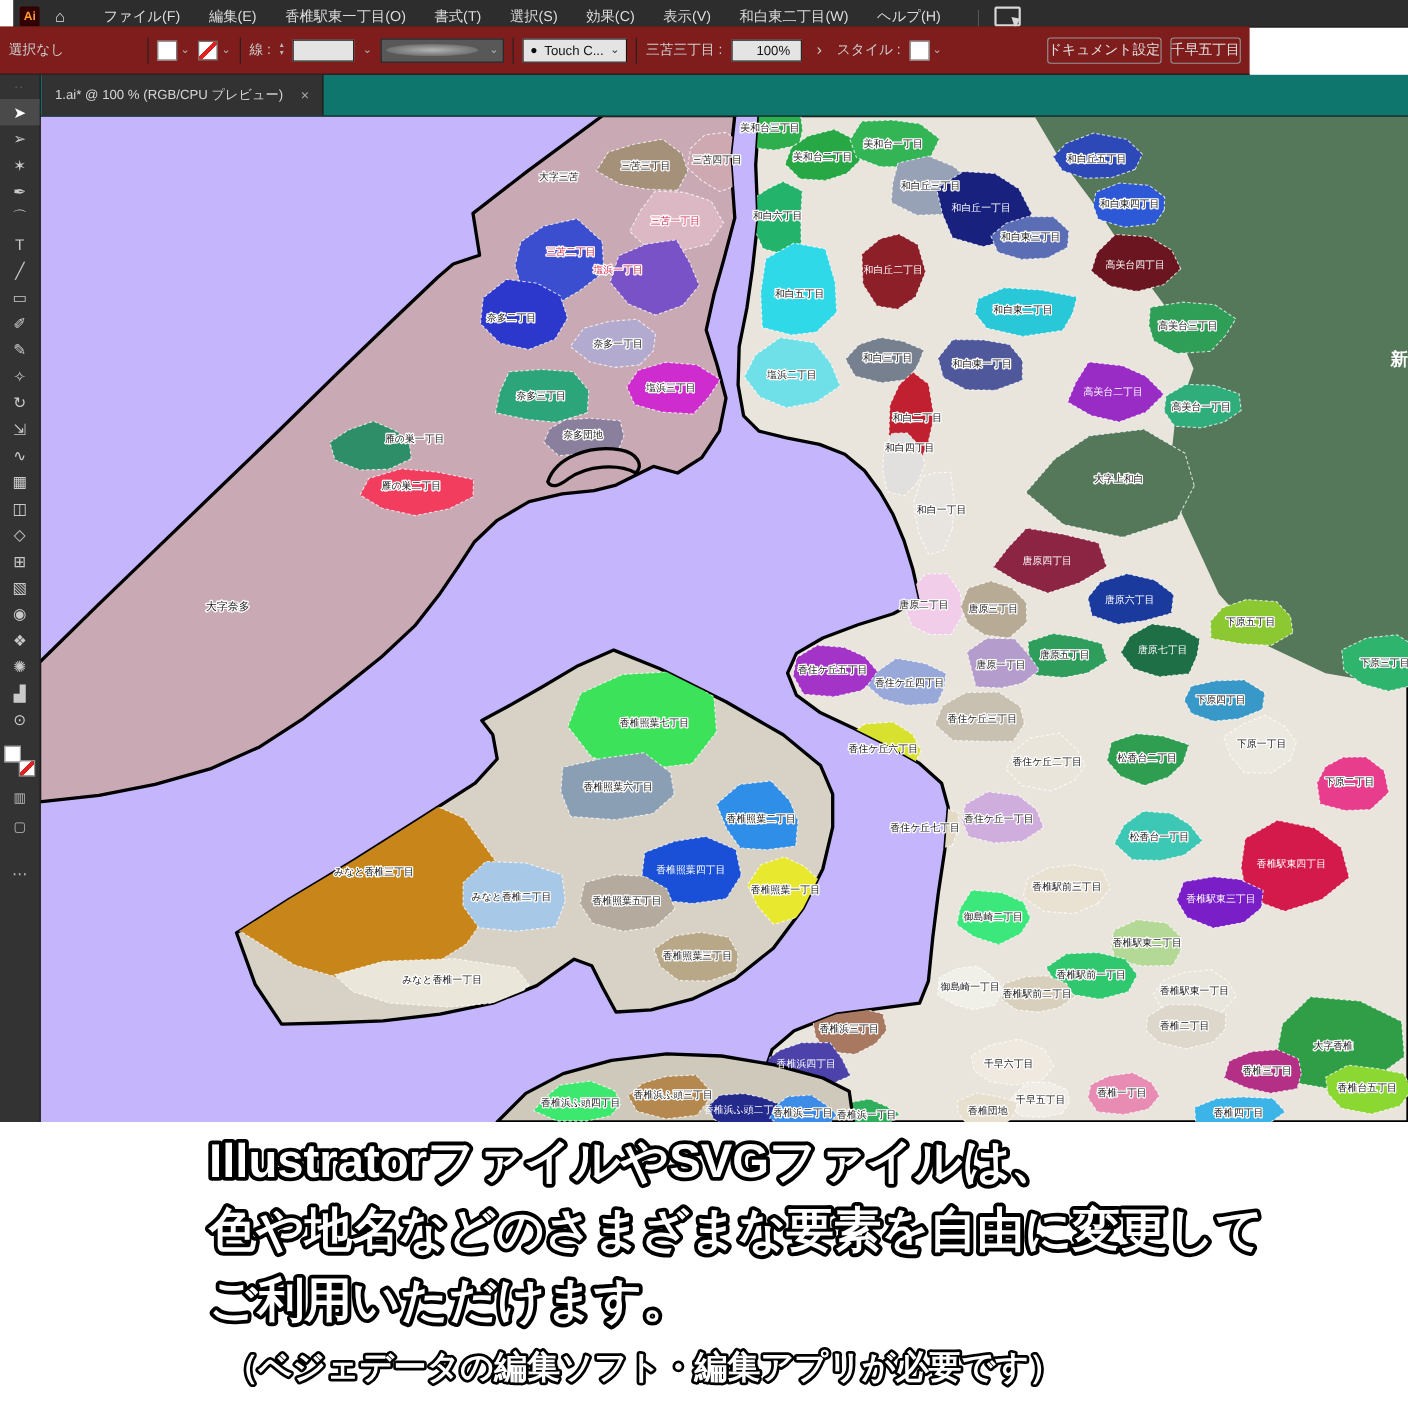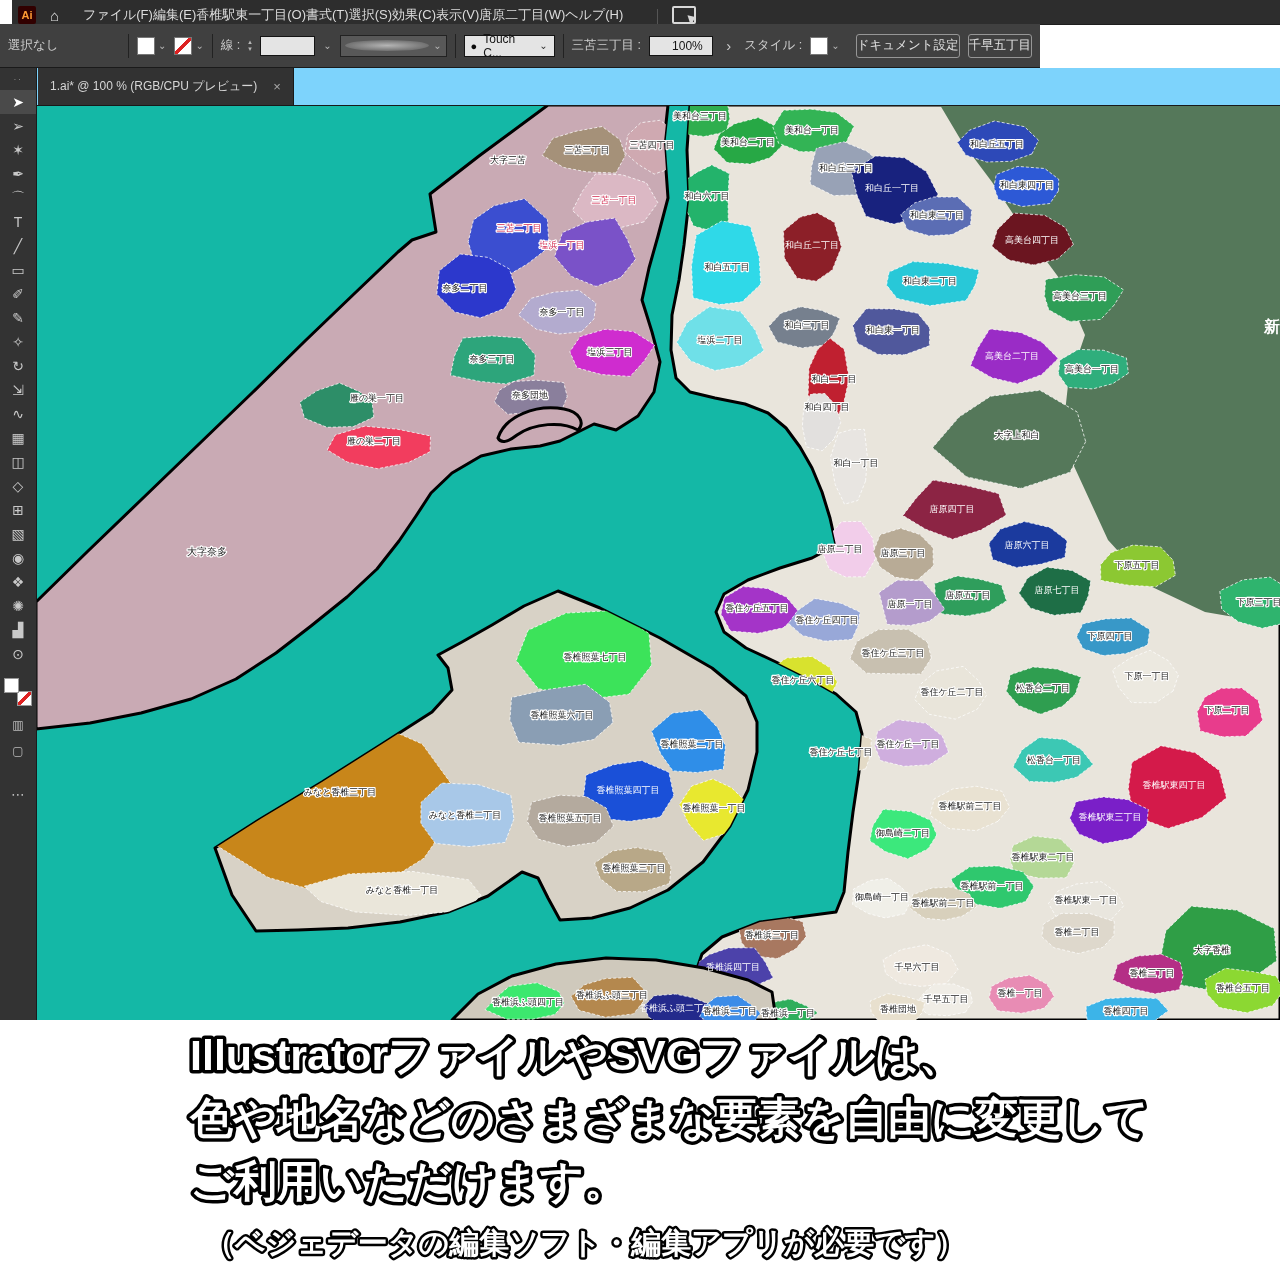--- a/index.html
+++ b/index.html
@@ -4,28 +4,28 @@
 <style>
   html,body{margin:0;padding:0}
   body{width:1280px;height:1280px;position:relative;background:#fff;overflow:hidden;
        font-family:"Liberation Sans","DejaVu Sans",sans-serif}
   
   .menubar{position:absolute;left:12px;top:0;width:1280px;height:24px;background:#2d2d2d;
            border-bottom:1px solid #1e1e1e;display:flex;align-items:flex-end;z-index:6}
   .ailogo{width:18px;height:18px;margin-left:6px;background:#310000;color:#ff9a33;font-weight:bold;
           font-size:11px;display:flex;align-items:center;justify-content:center;border-radius:2px}
   .home{color:#e0e0e0;font-size:15px;margin:0 14px 0 14px}
-  .menuitems{display:flex;margin-left:10px}
+  .menuitems{display:flex;gap:26px;margin-left:21px}
   .mi{color:#dcdcdc;font-size:13px;white-space:nowrap;cursor:default}
   .msep{width:1px;height:15px;background:#555;margin-left:34px}
   .wsicon{position:relative;width:20px;height:14px;border:2px solid #d8d8d8;border-radius:2px;margin-left:14px}
   .wscur{position:absolute;right:-2px;bottom:-3px;width:0;height:0;border-left:7px solid #d8d8d8;
          border-top:4px solid transparent;border-bottom:7px solid transparent;transform:rotate(-18deg)}
   
-  .cbar{position:absolute;left:0;top:24px;width:1040px;height:44px;background:#404040;
+  .cbar{position:absolute;left:0;top:24px;width:1136px;height:44px;background:#7f1d1d;
         border-bottom:1px solid #1a1a1a;display:flex;align-items:center;padding:0 8px;
         box-sizing:border-box;gap:8px;z-index:6}
   .cb-label{color:#cdcdcd;font-size:12.5px;white-space:nowrap}
   .sel{width:118px}
   .vsep{width:1px;height:24px;background:#222;flex:0 0 1px}
   .swcombo{display:flex;align-items:center;gap:3px}
   .sw{width:16px;height:16px;background:#fff;border:1px solid #777;display:inline-block}
   .sw-stroke{background:linear-gradient(135deg,#fff 42%,#d22 42%,#d22 58%,#fff 58%)}
   .chev{color:#b5b5b5;font-size:10px;line-height:1}
   .spinner{display:flex;flex-direction:column;color:#b5b5b5;font-size:7px;line-height:.95}
@@ -38,59 +38,59 @@
   .brushblob{width:84px;height:11px;background:radial-gradient(ellipse at center,#b5b5b5 0%,#7a7a7a 60%,#585858 100%);border-radius:50%}
   .touchcombo{height:22px;background:#e4e4e4;border:1px solid #141414;display:flex;align-items:center;
               gap:6px;padding:0 6px;color:#141414;font-size:12px;box-sizing:border-box}
   .touchcombo .dot{font-size:11px;color:#0a0a0a}
   .touchcombo .chev{color:#333}
   .chevbtn{width:16px;height:22px;color:#ccc;display:flex;align-items:center;justify-content:center;font-size:15px}
   .flex1{flex:1}
   .cb-btn{height:24px;background:transparent;border:1px solid #969696;border-radius:3px;color:#e0e0e0;
           font-size:12.5px;padding:0 0;white-space:nowrap;font-family:inherit}
   
-  .tabbar{position:absolute;left:36px;top:68px;width:1244px;height:37px;background:#7dd3fc;
+  .tabbar{position:absolute;left:36px;top:68px;width:1244px;height:37px;background:#0f766e;
           border-bottom:1px solid #191919;display:flex;z-index:5}
   .tab{background:#323232;height:100%;display:flex;align-items:center;padding:0 12px;gap:16px;
        border-right:1px solid #191919;margin-left:2px}
   .tabtitle{color:#d6d6d6;font-size:12px;white-space:nowrap}
   .tabclose{color:#a8a8a8;font-size:13px}
   
   .toolbar{position:absolute;left:0;top:68px;width:36px;height:952px;background:#333;
            border-right:1px solid #1c1c1c;z-index:5;display:flex;flex-direction:column;align-items:center}
   .grip{color:#8a8a8a;font-size:9px;letter-spacing:2px;margin:6px 0 6px}
   .tool{width:36px;height:24px;display:flex;align-items:center;justify-content:center;color:#c9c9c9;font-size:14px}
   .tool.active{background:#4a4a4a;color:#fff}
   .fswidget{position:relative;width:28px;height:28px;margin-top:12px}
   .fsq{position:absolute;width:15px;height:15px;border:1px solid #999;background:#fff;box-sizing:border-box}
   .fsq.fill{left:0;top:0;z-index:2}
   .fsq.stroke{right:0;bottom:0;background:linear-gradient(135deg,#fff 40%,#d22 40%,#d22 60%,#fff 60%)}
   .tb-mini{color:#bbb;font-size:12px;margin-top:12px}
   .tb-dots{color:#bbb;font-size:14px;margin-top:28px}
   
-  .canvas{position:absolute;left:36px;top:105px;width:1244px;height:915px;background:#14b8a6;overflow:hidden}
+  .canvas{position:absolute;left:36px;top:105px;width:1244px;height:915px;background:#c4b5fd;overflow:hidden}
   .caption{position:absolute;left:0;top:1020px;width:1280px;height:260px;background:#fff}
   text.cap{font-family:"Liberation Sans","DejaVu Sans",sans-serif;font-weight:700;font-size:43px}
   text.cap2{font-family:"Liberation Sans","DejaVu Sans",sans-serif;font-weight:700;font-size:30px}
 </style>
 </head>
 <body>
 
 <div class="menubar">
   <span class="ailogo">Ai</span>
   <span class="home">⌂</span>
   <span class="menuitems" id="menu-items">
       <span class="mi">ファイル(F)</span>
       <span class="mi">編集(E)</span>
       <span class="mi">香椎駅東一丁目(O)</span>
       <span class="mi">書式(T)</span>
       <span class="mi">選択(S)</span>
       <span class="mi">効果(C)</span>
       <span class="mi">表示(V)</span>
-      <span class="mi">唐原二丁目(W)</span>
+      <span class="mi">和白東二丁目(W)</span>
       <span class="mi">ヘルプ(H)</span>
     </span>
   <span class="msep"></span>
   <span class="wsicon">
       <span class="wscur"></span>
     </span>
 </div>
 
 <div class="cbar">
   <span class="cb-label sel">選択なし</span>

